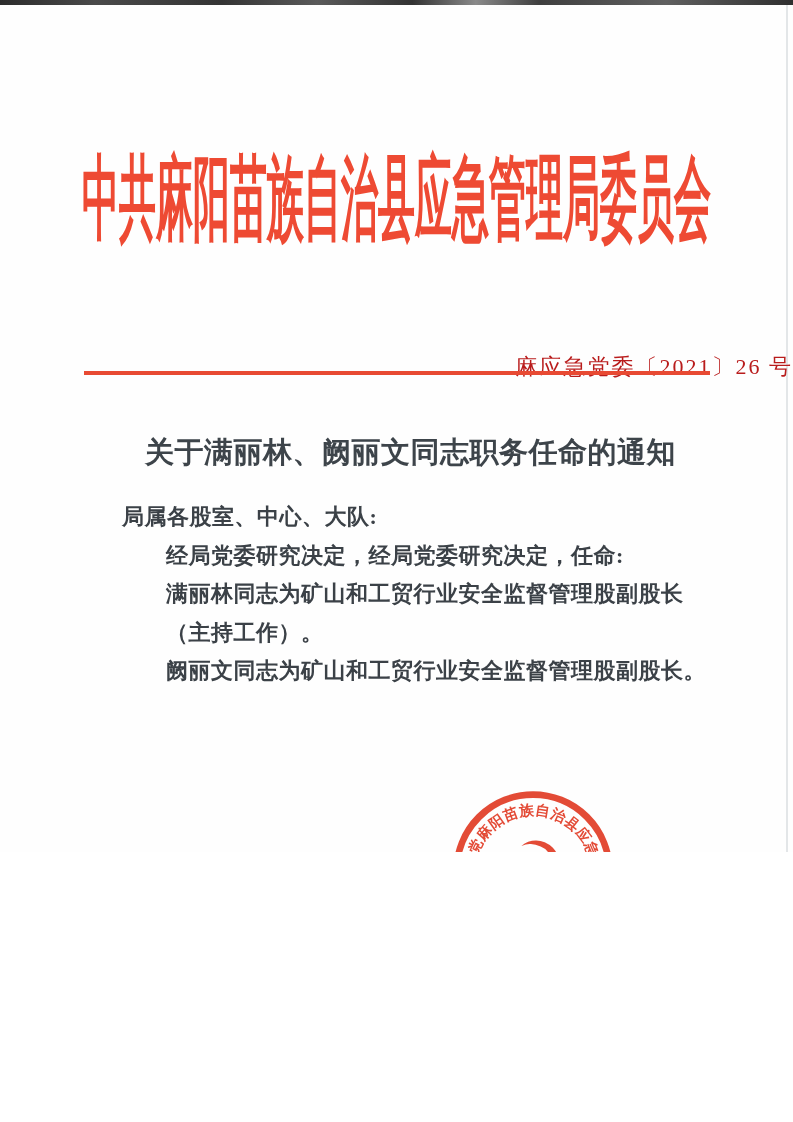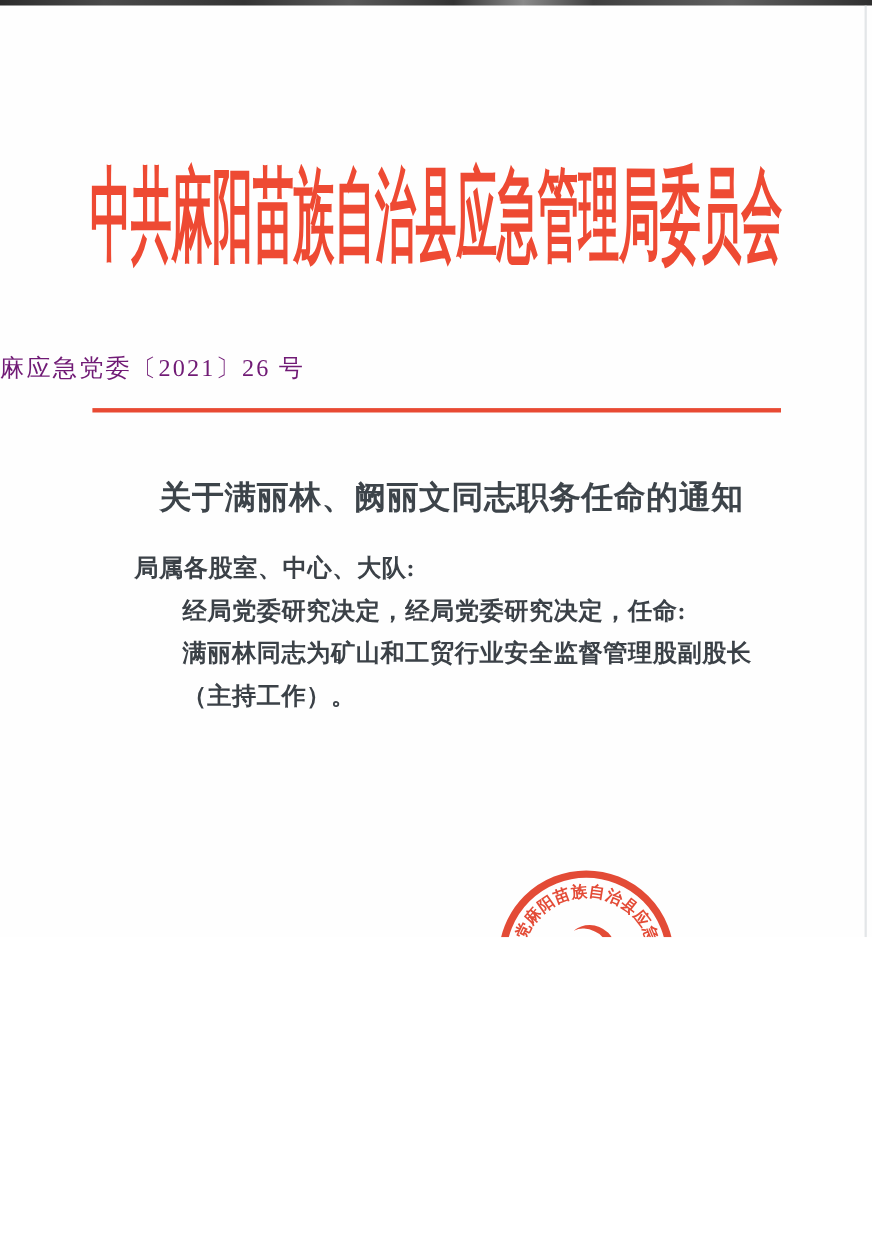--- a/index.html
+++ b/index.html
@@ -44,27 +44,27 @@
     line-height: 37px;
     font-weight: bold;
     color: #ee4a33;
     transform: scaleY(2.5);
     transform-origin: center top;
     white-space: nowrap;
     letter-spacing: 0px;
   }
   .doc-number {
     position: absolute;
-    top: 320px;
+    top: 352px;
     left: 0;
     width: 100%;
-    text-align: left;
+    text-align: right;
     font-size: 22px;
     letter-spacing: 2px;
-    color: #701a75;
+    color: #b91c1c;
   }
   .red-rule {
     position: absolute;
     top: 371px;
     left: 84px;
     width: 626px;
     height: 4px;
     background: #e84a33;
   }
   .doc-title {
@@ -126,20 +126,21 @@
 
   <div class="red-rule"></div>
 
   <h2 class="doc-title">关于满丽林、阙丽文同志职务任命的通知</h2>
 
   <div class="body-text">
     <div class="body-line">局属各股室、中心、大队:</div>
     <div class="body-line indent-2">经局党委研究决定，经局党委研究决定，任命:</div>
     <div class="body-line indent-2">满丽林同志为矿山和工贸行业安全监督管理股副股长</div>
     <div class="body-line indent-2">（主持工作）。</div>
+    <div class="body-line indent-2">阙丽文同志为矿山和工贸行业安全监督管理股副股长。</div>
   </div>
 
   <div class="signature-block">
     <div>中共麻阳苗族自治县应急管理局委员会</div>
     <div>2021 年 11 月 9 日</div>
   </div>
 
   <svg class="seal" viewBox="-90 -90 180 180" xmlns="http://www.w3.org/2000/svg">
     <circle cx="0" cy="0" r="79" fill="none" stroke="#e23b25" stroke-width="7"></circle>
     <path id="seal-arc" d="M -47 42 A 61 61 0 1 1 47 42" fill="none"></path>

